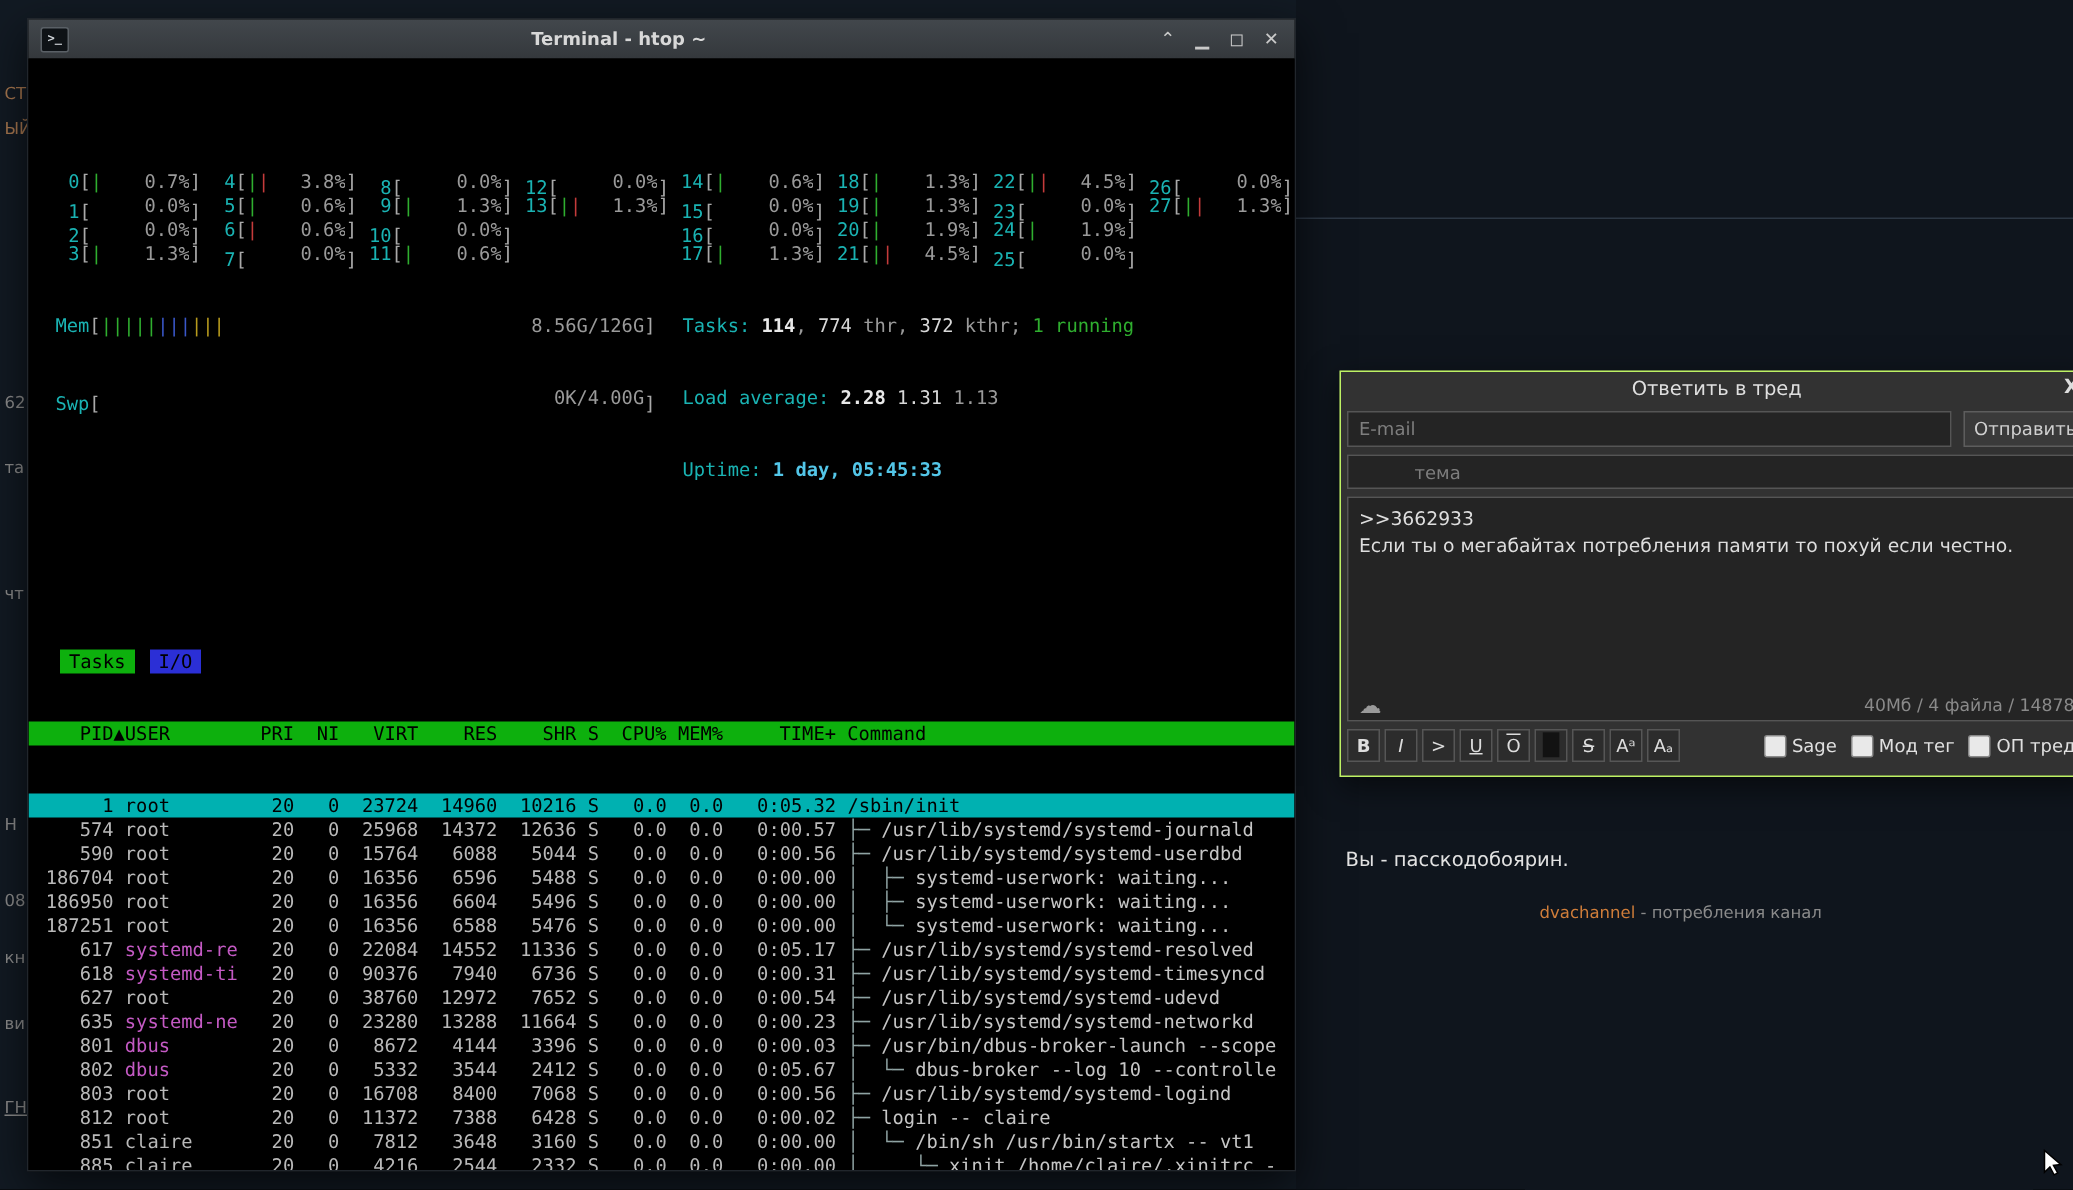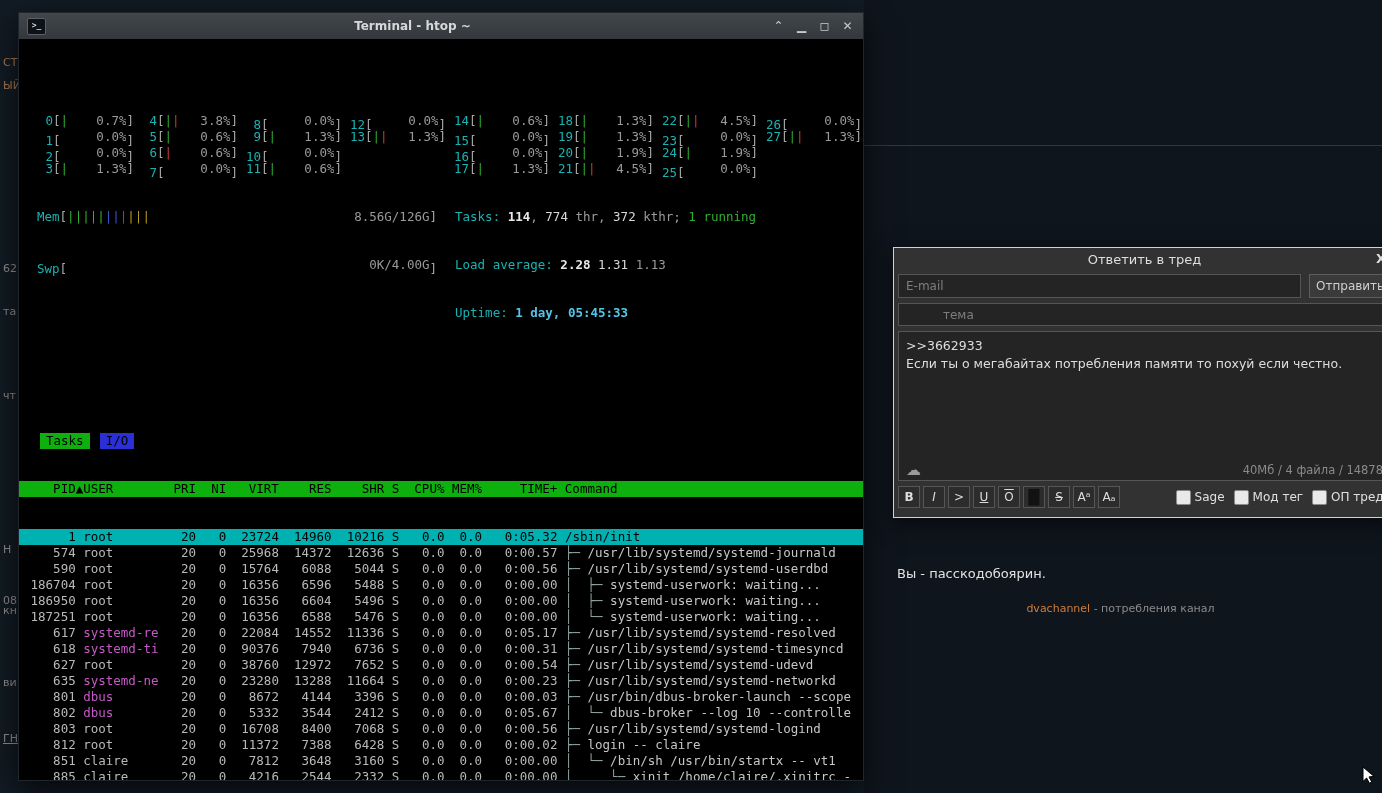--- a/index.html
+++ b/index.html
@@ -115,21 +115,21 @@
 <div class="browser-bg"></div>
 <div class="page-divider"></div>
 <div id="fragments">
     <span class="frag" style="top: 56px; color: rgb(169, 120, 80);">СТ</span>
     <span class="frag" style="top: 79px; color: rgb(169, 120, 80);">ЫЙ</span>
     <span class="frag" style="top: 262px; color: rgb(141, 141, 141);">62</span>
     <span class="frag" style="top: 305px; color: rgb(141, 141, 141);">та</span>
     <span class="frag" style="top: 389px; color: rgb(141, 141, 141);">чт</span>
     <span class="frag" style="top: 543px; color: rgb(141, 141, 141);">Н</span>
     <span class="frag" style="top: 594px; color: rgb(141, 141, 141);">08</span>
-    <span class="frag" style="top: 604px; color: rgb(141, 141, 141);">кн</span>
+    <span class="frag" style="top: 632px; color: rgb(141, 141, 141);">кн</span>
     <span class="frag" style="top: 676px; color: rgb(141, 141, 141);">ви</span>
     <span class="frag" style="top: 732px; color: rgb(141, 141, 141); text-decoration: underline;">ГН</span>
   </div>
 
 <div class="terminal">
   <div class="titlebar">
     <span class="t-icon">&gt;_</span>
     <span class="t-title">Terminal - htop ~</span>
     <span class="t-buttons" id="winbtns">
         <span class="win-btn">⌃</span>

